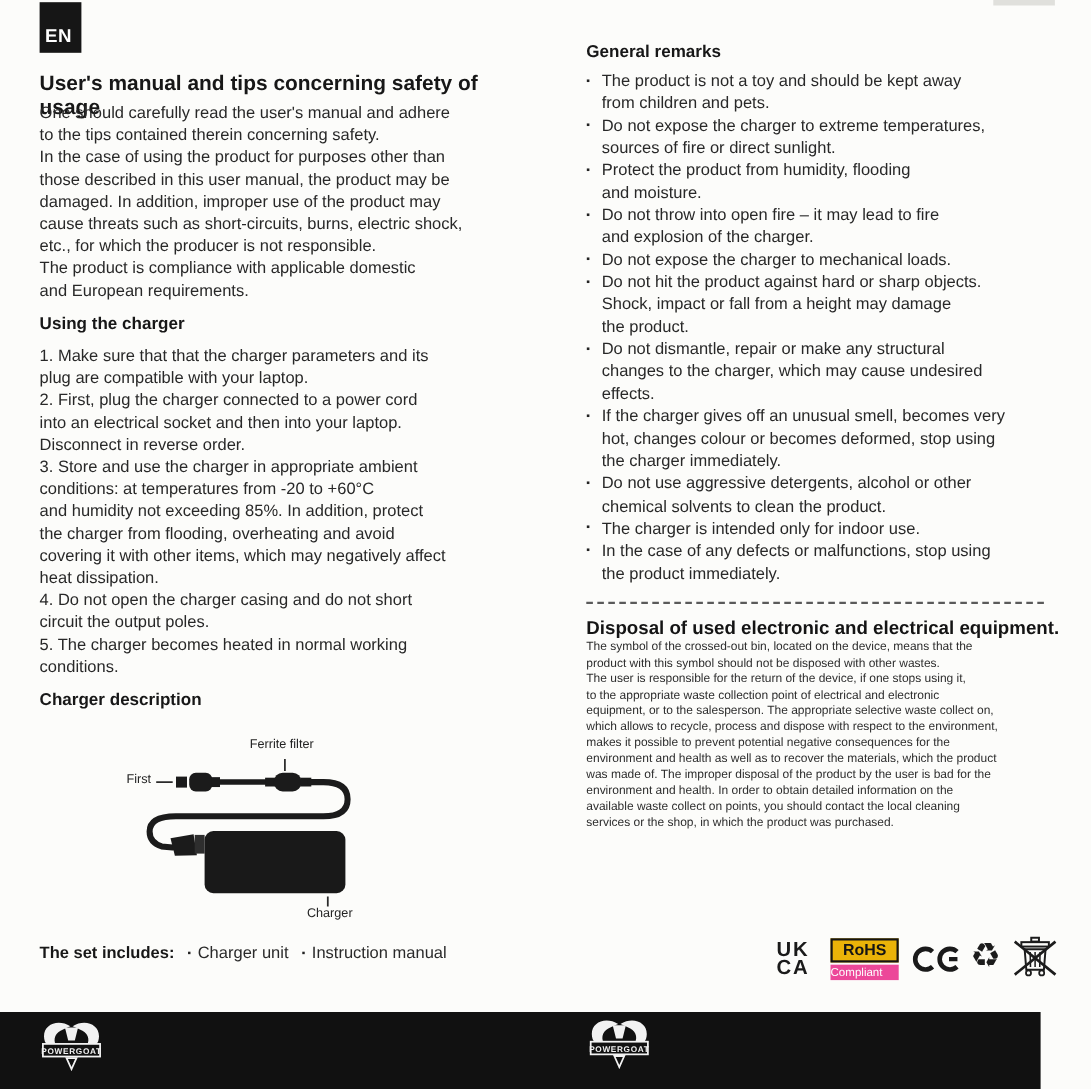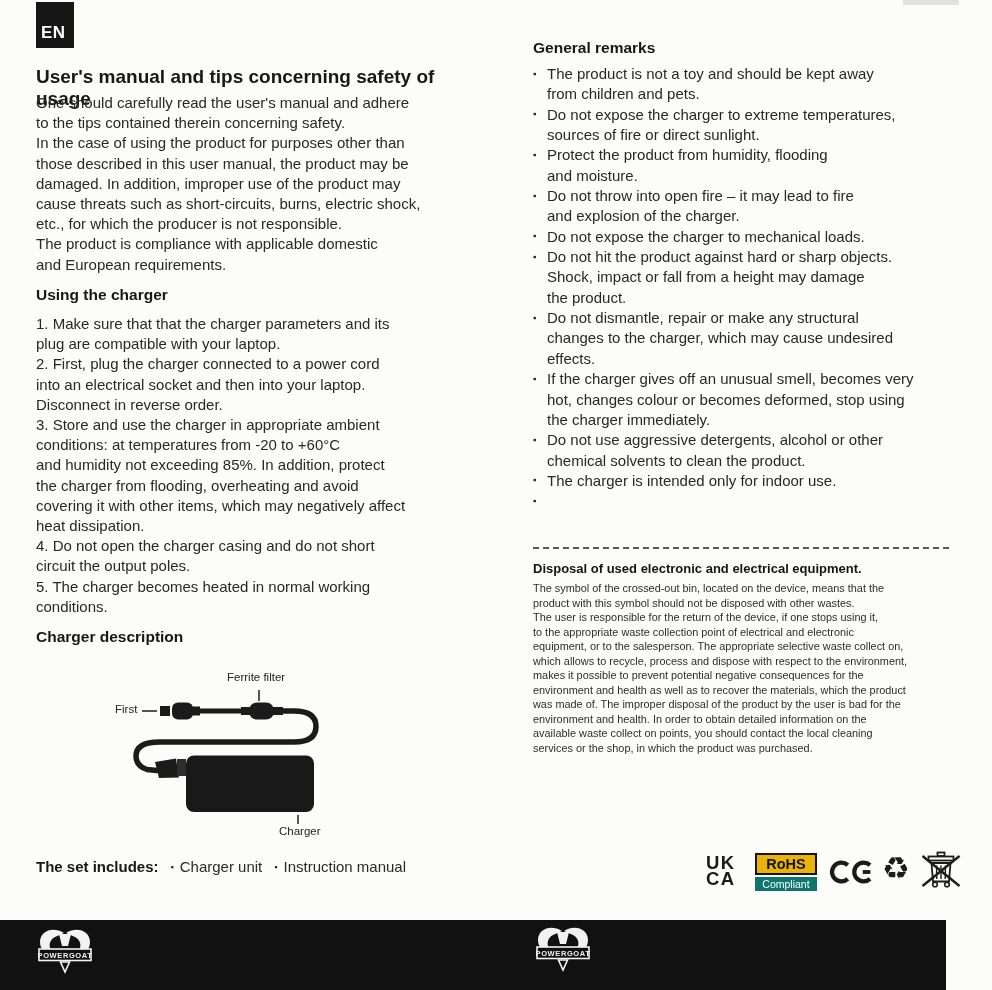--- a/index.html
+++ b/index.html
@@ -36,28 +36,28 @@
   .set-line{left:36px;top:858px;font-size:15px;white-space:nowrap;}
   .set-line b{color:#171717;text-align:center;}
   .sq{font-size:9px;vertical-align:2px;color:#222;margin:0 6px 0 12px;}
   
   .r-title{left:533px;top:39px;}
   .r-list{left:533px;top:64px;width:436px;list-style:none;margin:0;padding:0;}
   .r-list li{position:relative;padding-left:14px;margin:0;font-size:15px;line-height:20.35px;color:#282828;}
   .r-list .blt{position:absolute;left:0;top:4.5px;font-size:9.5px;color:#222;line-height:10px;}
   .r-list .txt{white-space:pre-line;}
   .dashline{left:533px;top:547px;width:416px;height:0;border-top:2px dashed #5a5a5a;}
-  .disp-h{left:533px;top:561px;font-size:13px;font-weight:bold;color:#141414;}
+  .disp-h{left:533px;top:561px;font-size:17px;font-weight:bold;color:#141414;}
   .disp-body{left:533px;top:581px;width:444px;font-size:10.9px;line-height:14.55px;color:#2d2d2d;white-space:pre-line;}
   
   .ukca{left:706px;top:855px;font-size:18.5px;font-weight:bold;line-height:15.8px;letter-spacing:1.5px;color:#1a1a1a;}
   .rohs{left:755px;top:853px;width:62px;}
   .rohs-top{border:2.5px solid #141414;font-size:14.5px;font-weight:bold;text-align:center;color:#141414;
             height:18px;line-height:18px;background:#eab308;box-sizing:content-box;}
-  .rohs-bot{margin-top:2px;background:#0f766e;color:#fdfdfd;font-size:10.5px;text-align:center;height:14px;line-height:14px;}
+  .rohs-bot{margin-top:2px;background:#ec4899;color:#fdfdfd;font-size:10.5px;height:14px;line-height:14px;}
   .ce{left:829px;top:858px;}
   .recycle{left:882px;top:852px;font-size:31px;color:#1c1c1c;line-height:34px;}
   .weee{left:921px;top:851px;}
   
   .footer{left:0;top:920px;width:946px;height:70px;background:#111111;}
   .goat1{position:absolute;left:34px;top:6px;}
   .goat2{position:absolute;left:532px;top:4px;}
 </style>
 </head>
 <body>
@@ -152,21 +152,22 @@
 the product.</span></li>
     <li><span class="blt">▪</span><span class="txt">Do not dismantle, repair or make any structural
 changes to the charger, which may cause undesired
 effects.</span></li>
     <li><span class="blt">▪</span><span class="txt">If the charger gives off an unusual smell, becomes very
 hot, changes colour or becomes deformed, stop using
 the charger immediately.</span></li>
     <li><span class="blt">▪</span><span class="txt">Do not use aggressive detergents, alcohol or other
 chemical solvents to clean the product.</span></li>
     <li><span class="blt">▪</span><span class="txt">The charger is intended only for indoor use.</span></li>
-    <li><span class="blt">▪</span></li>
+    <li><span class="blt">▪</span><span class="txt">In the case of any defects or malfunctions, stop using
+the product immediately.</span></li>
   </ul>
 
   <div class="abs dashline"></div>
 
   <div class="abs disp-h">Disposal of used electronic and electrical equipment.</div>
   <div class="abs disp-body">The symbol of the crossed-out bin, located on the device, means that the
 product with this symbol should not be disposed with other wastes.
 The user is responsible for the return of the device, if one stops using it,
 to the appropriate waste collection point of electrical and electronic
 equipment, or to the salesperson. The appropriate selective waste collect on,

